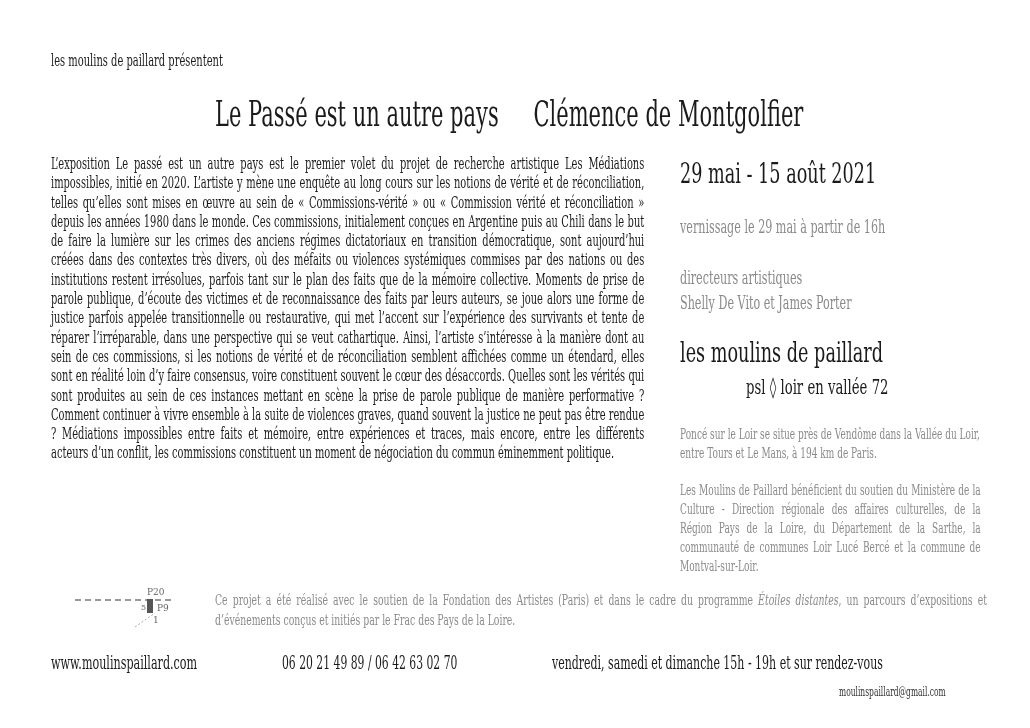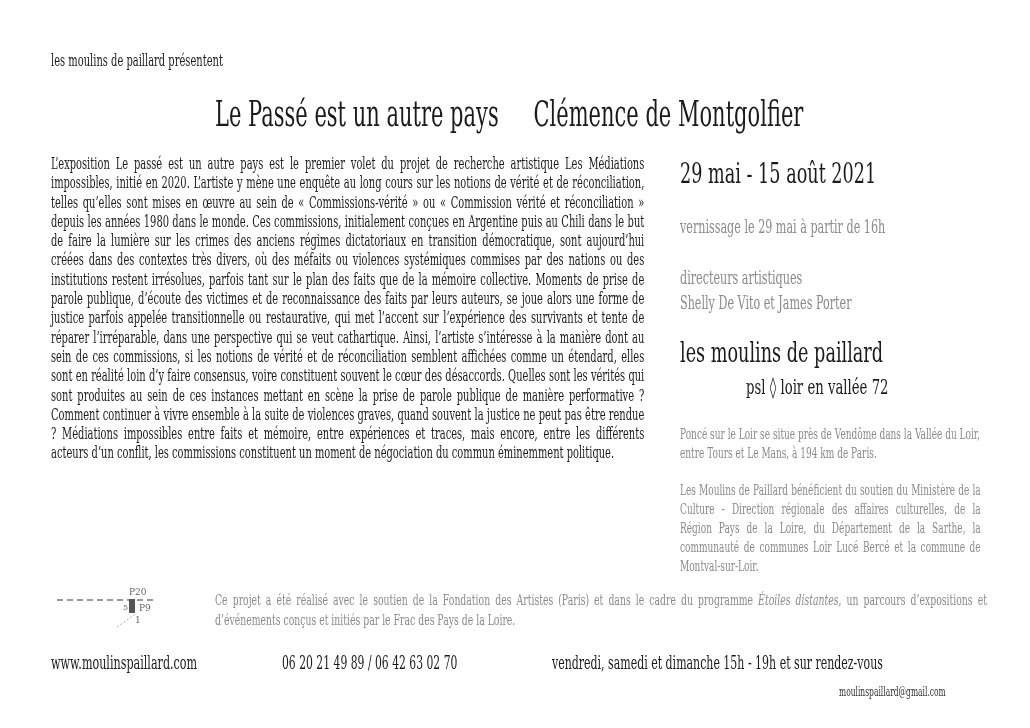--- a/index.html
+++ b/index.html
@@ -20,21 +20,21 @@
   #dates { left:680px; top:157px; font-size:28px; transform:scaleX(0.63); }
   #vernissage { left:680px; top:216px; font-size:18px; transform:scaleX(0.62); }
   #directors { left:680px; top:265px; font-size:18px; line-height:25px; transform:scaleX(0.62); }
   #venue-name { left:680px; top:336px; font-size:28px; transform:scaleX(0.63); }
   #venue-sub { left:746px; top:375px; font-size:21px; transform:scaleX(0.63); }
   #location { left:680px; top:425px; width:485px; font-size:14.5px; line-height:19px;
               transform:scaleX(0.62); white-space:normal; }
   #support { left:680px; top:481px; width:485px; font-size:14.5px; line-height:19px;
              text-align:justify; transform:scaleX(0.62); white-space:normal; }
 
-  #logo { left:57px; top:585px; width:120px; height:50px; }
+  #logo { left:75px; top:585px; width:120px; height:50px; }
   #credits { left:215px; top:590px; width:1245px; font-size:15px; line-height:20px;
              text-align:justify; transform:scaleX(0.62); white-space:normal; }
   #credits em { font-style:italic; }
 
   #website { left:51px; top:652px; font-size:18px; transform:scaleX(0.62); }
   #phone { left:282px; top:652px; font-size:18px; transform:scaleX(0.60); }
   #hours { left:552px; top:652px; font-size:18px; transform:scaleX(0.61); }
   #email { left:839px; top:684px; font-size:13px; transform:scaleX(0.58); }
 </style>
 </head>

